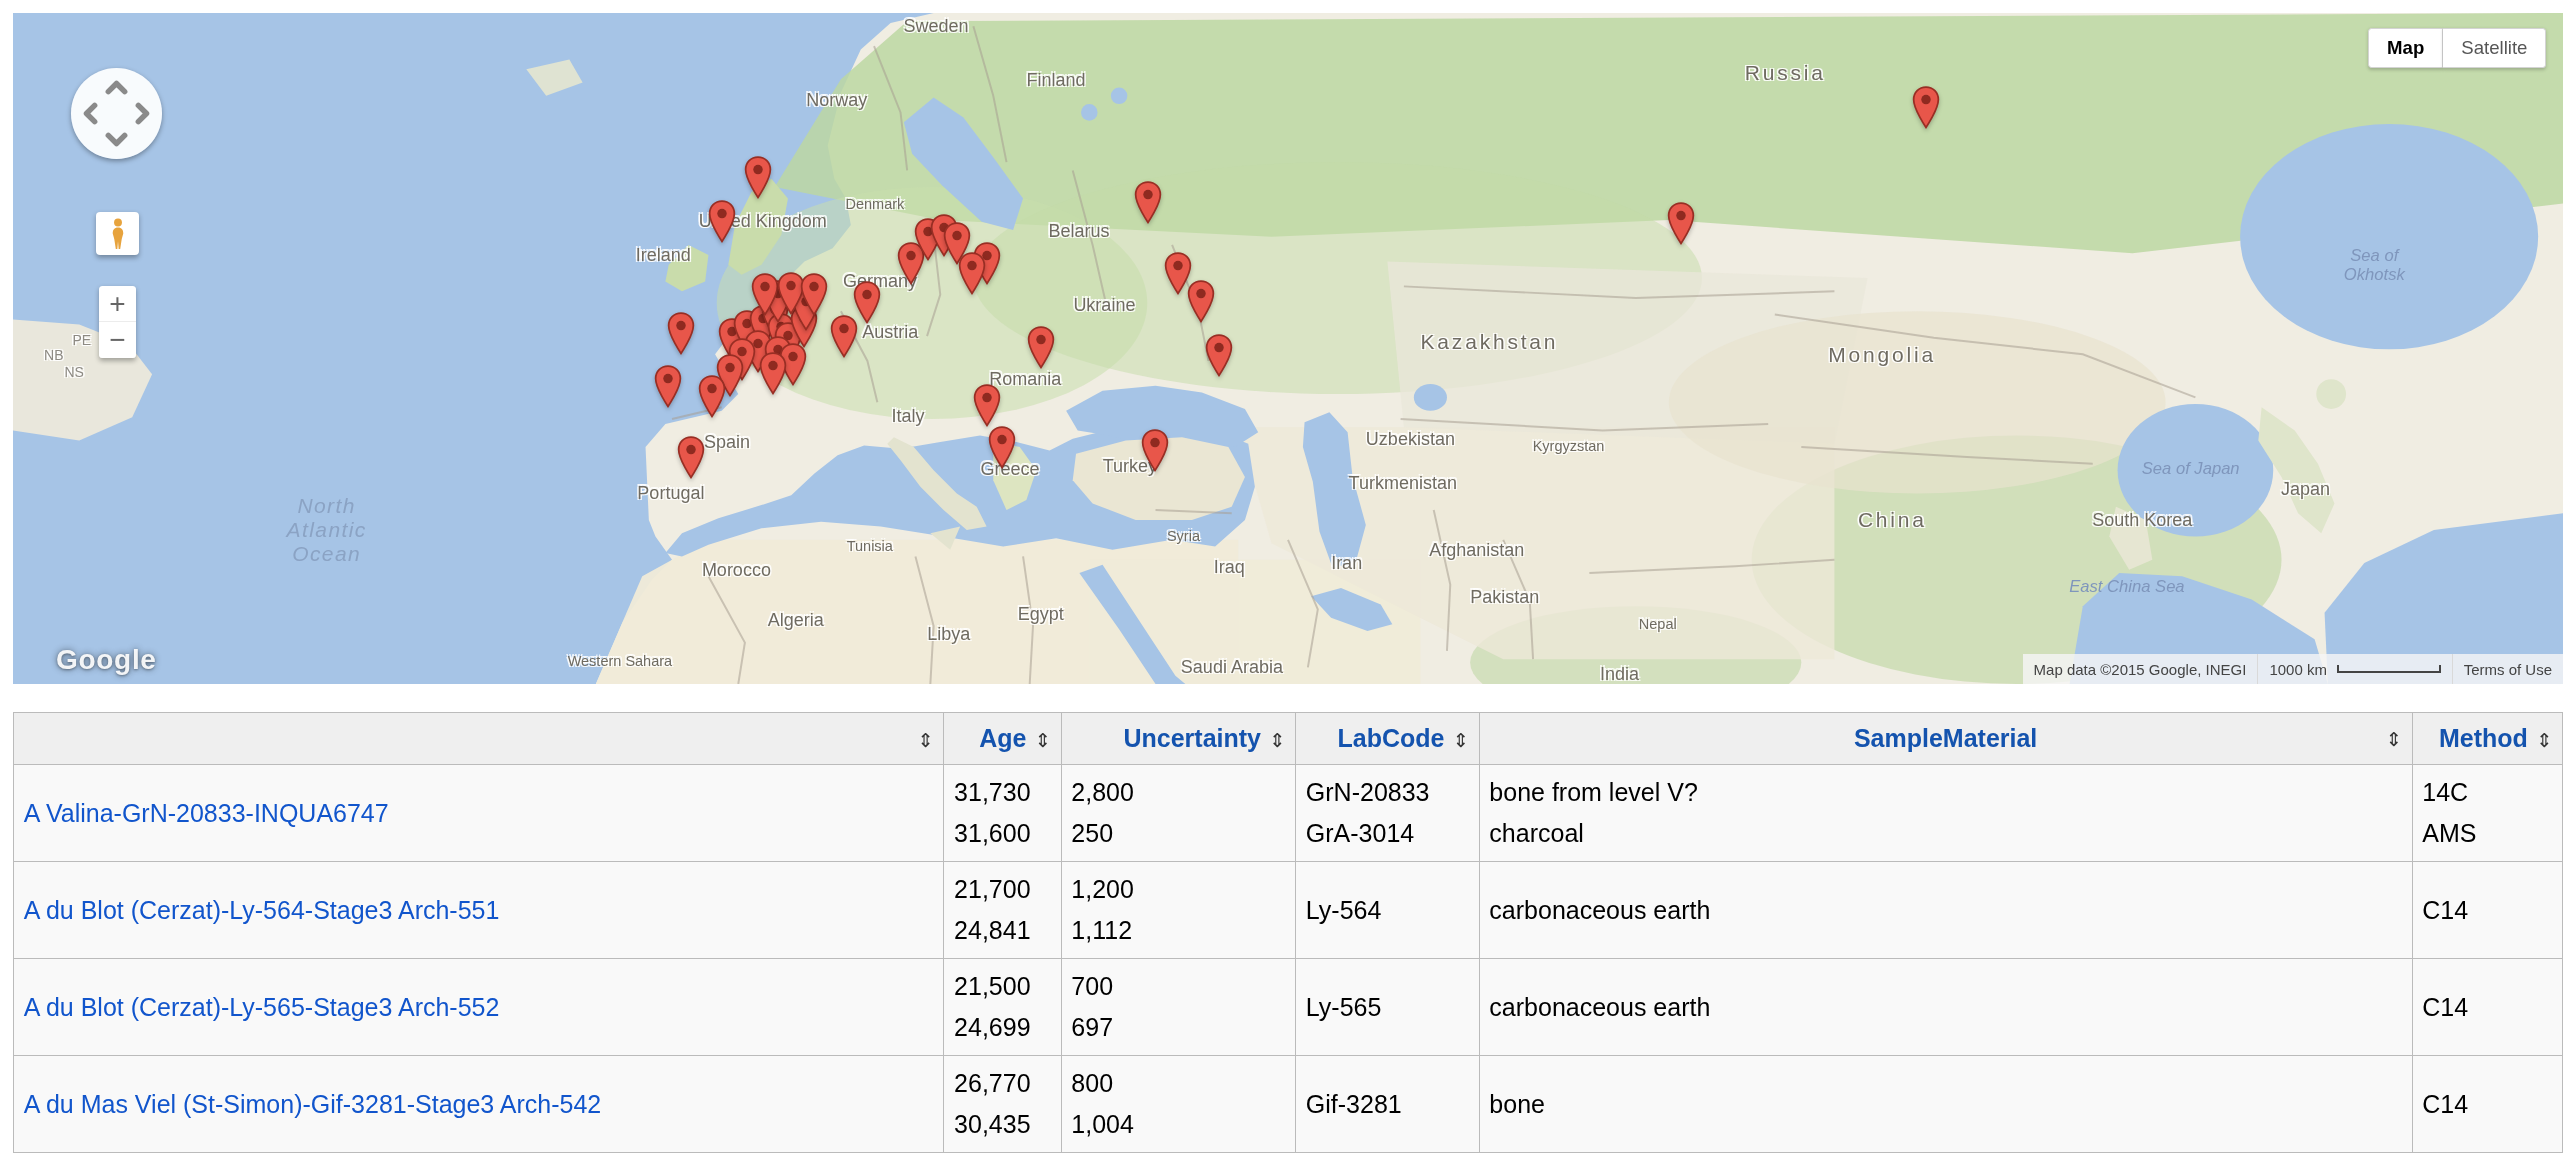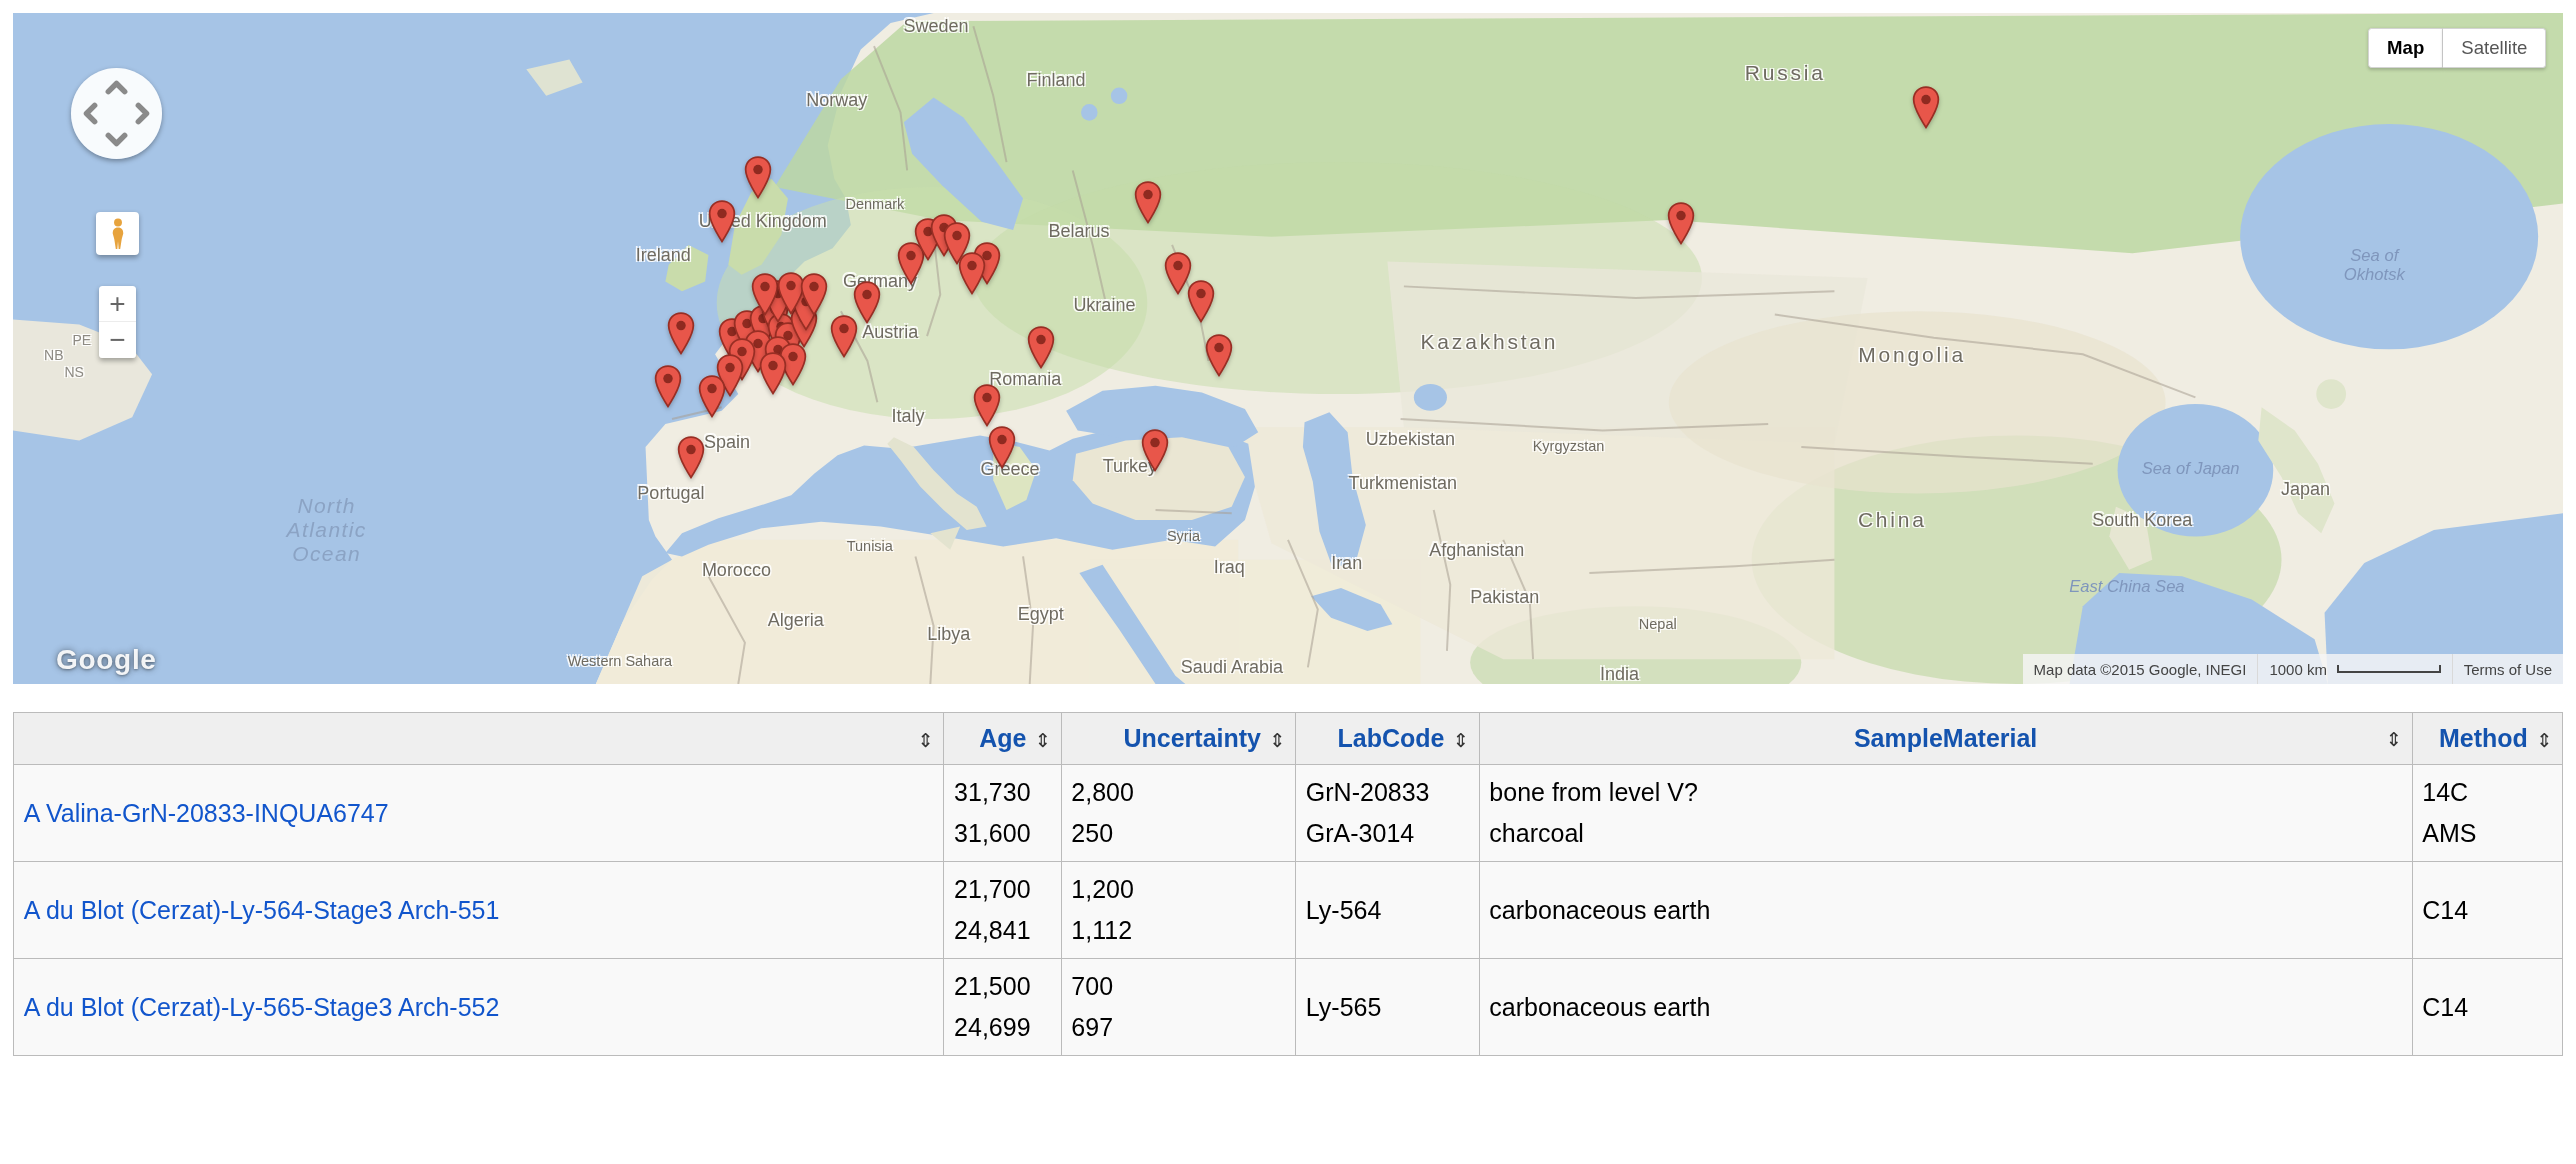--- a/index.html
+++ b/index.html
@@ -219,21 +219,21 @@
         <span class="map-label country" style="left: 52.3%; top: 82%;">Iran</span>
         <span class="map-label country" style="left: 57.4%; top: 80%;">Afghanistan</span>
         <span class="map-label country" style="left: 58.5%; top: 87%;">Pakistan</span>
         <span class="map-label small" style="left: 64.5%; top: 91%;">Nepal</span>
         <span class="map-label country" style="left: 63%; top: 98.5%;">India</span>
         <span class="map-label country" style="left: 54.5%; top: 70%;">Turkmenistan</span>
         <span class="map-label country" style="left: 54.8%; top: 63.5%;">Uzbekistan</span>
         <span class="map-label small" style="left: 61%; top: 64.5%;">Kyrgyzstan</span>
         <span class="map-label big" style="left: 57.9%; top: 49%;">Kazakhstan</span>
         <span class="map-label big" style="left: 69.5%; top: 9%;">Russia</span>
-        <span class="map-label big" style="left: 73.3%; top: 51%; margin-left: 30px;">Mongolia</span>
+        <span class="map-label big" style="left: 73.3%; top: 51%;">Mongolia</span>
         <span class="map-label big" style="left: 73.7%; top: 75.5%;">China</span>
         <span class="map-label country" style="left: 89.9%; top: 71%;">Japan</span>
         <span class="map-label country" style="left: 83.5%; top: 75.5%;">South Korea</span>
         <span class="map-label water" style="left: 92.6%; top: 37.5%;">Sea of
 Okhotsk</span>
         <span class="map-label water" style="left: 85.4%; top: 68%; text-align: right;">Sea of Japan</span>
         <span class="map-label water" style="left: 82.9%; top: 85.5%;">East China Sea</span>
         <span class="map-label water-big" style="left: 12.3%; top: 77%;">North
 Atlantic
 Ocean</span>
@@ -612,17 +612,37 @@
           <td class="col-lab">
             <div class="line">Ly-565</div>
           </td>
           <td class="col-mat">
             <div class="line">carbonaceous earth</div>
           </td>
           <td class="col-method">
             <div class="line">C14</div>
           </td>
         </tr>
+        <tr>
+          <td class="col-name"><a href="#">A du Mas Viel (St-Simon)-Gif-3281-Stage3 Arch-542</a></td>
+          <td class="col-age">
+            <div class="line">26,770</div>
+            <div class="line">30,435</div>
+          </td>
+          <td class="col-unc">
+            <div class="line">800</div>
+            <div class="line">1,004</div>
+          </td>
+          <td class="col-lab">
+            <div class="line">Gif-3281</div>
+          </td>
+          <td class="col-mat">
+            <div class="line">bone</div>
+          </td>
+          <td class="col-method">
+            <div class="line">C14</div>
+          </td>
+        </tr>
       </tbody>
   </table>
 
 </div>
 
 
 </body></html>

